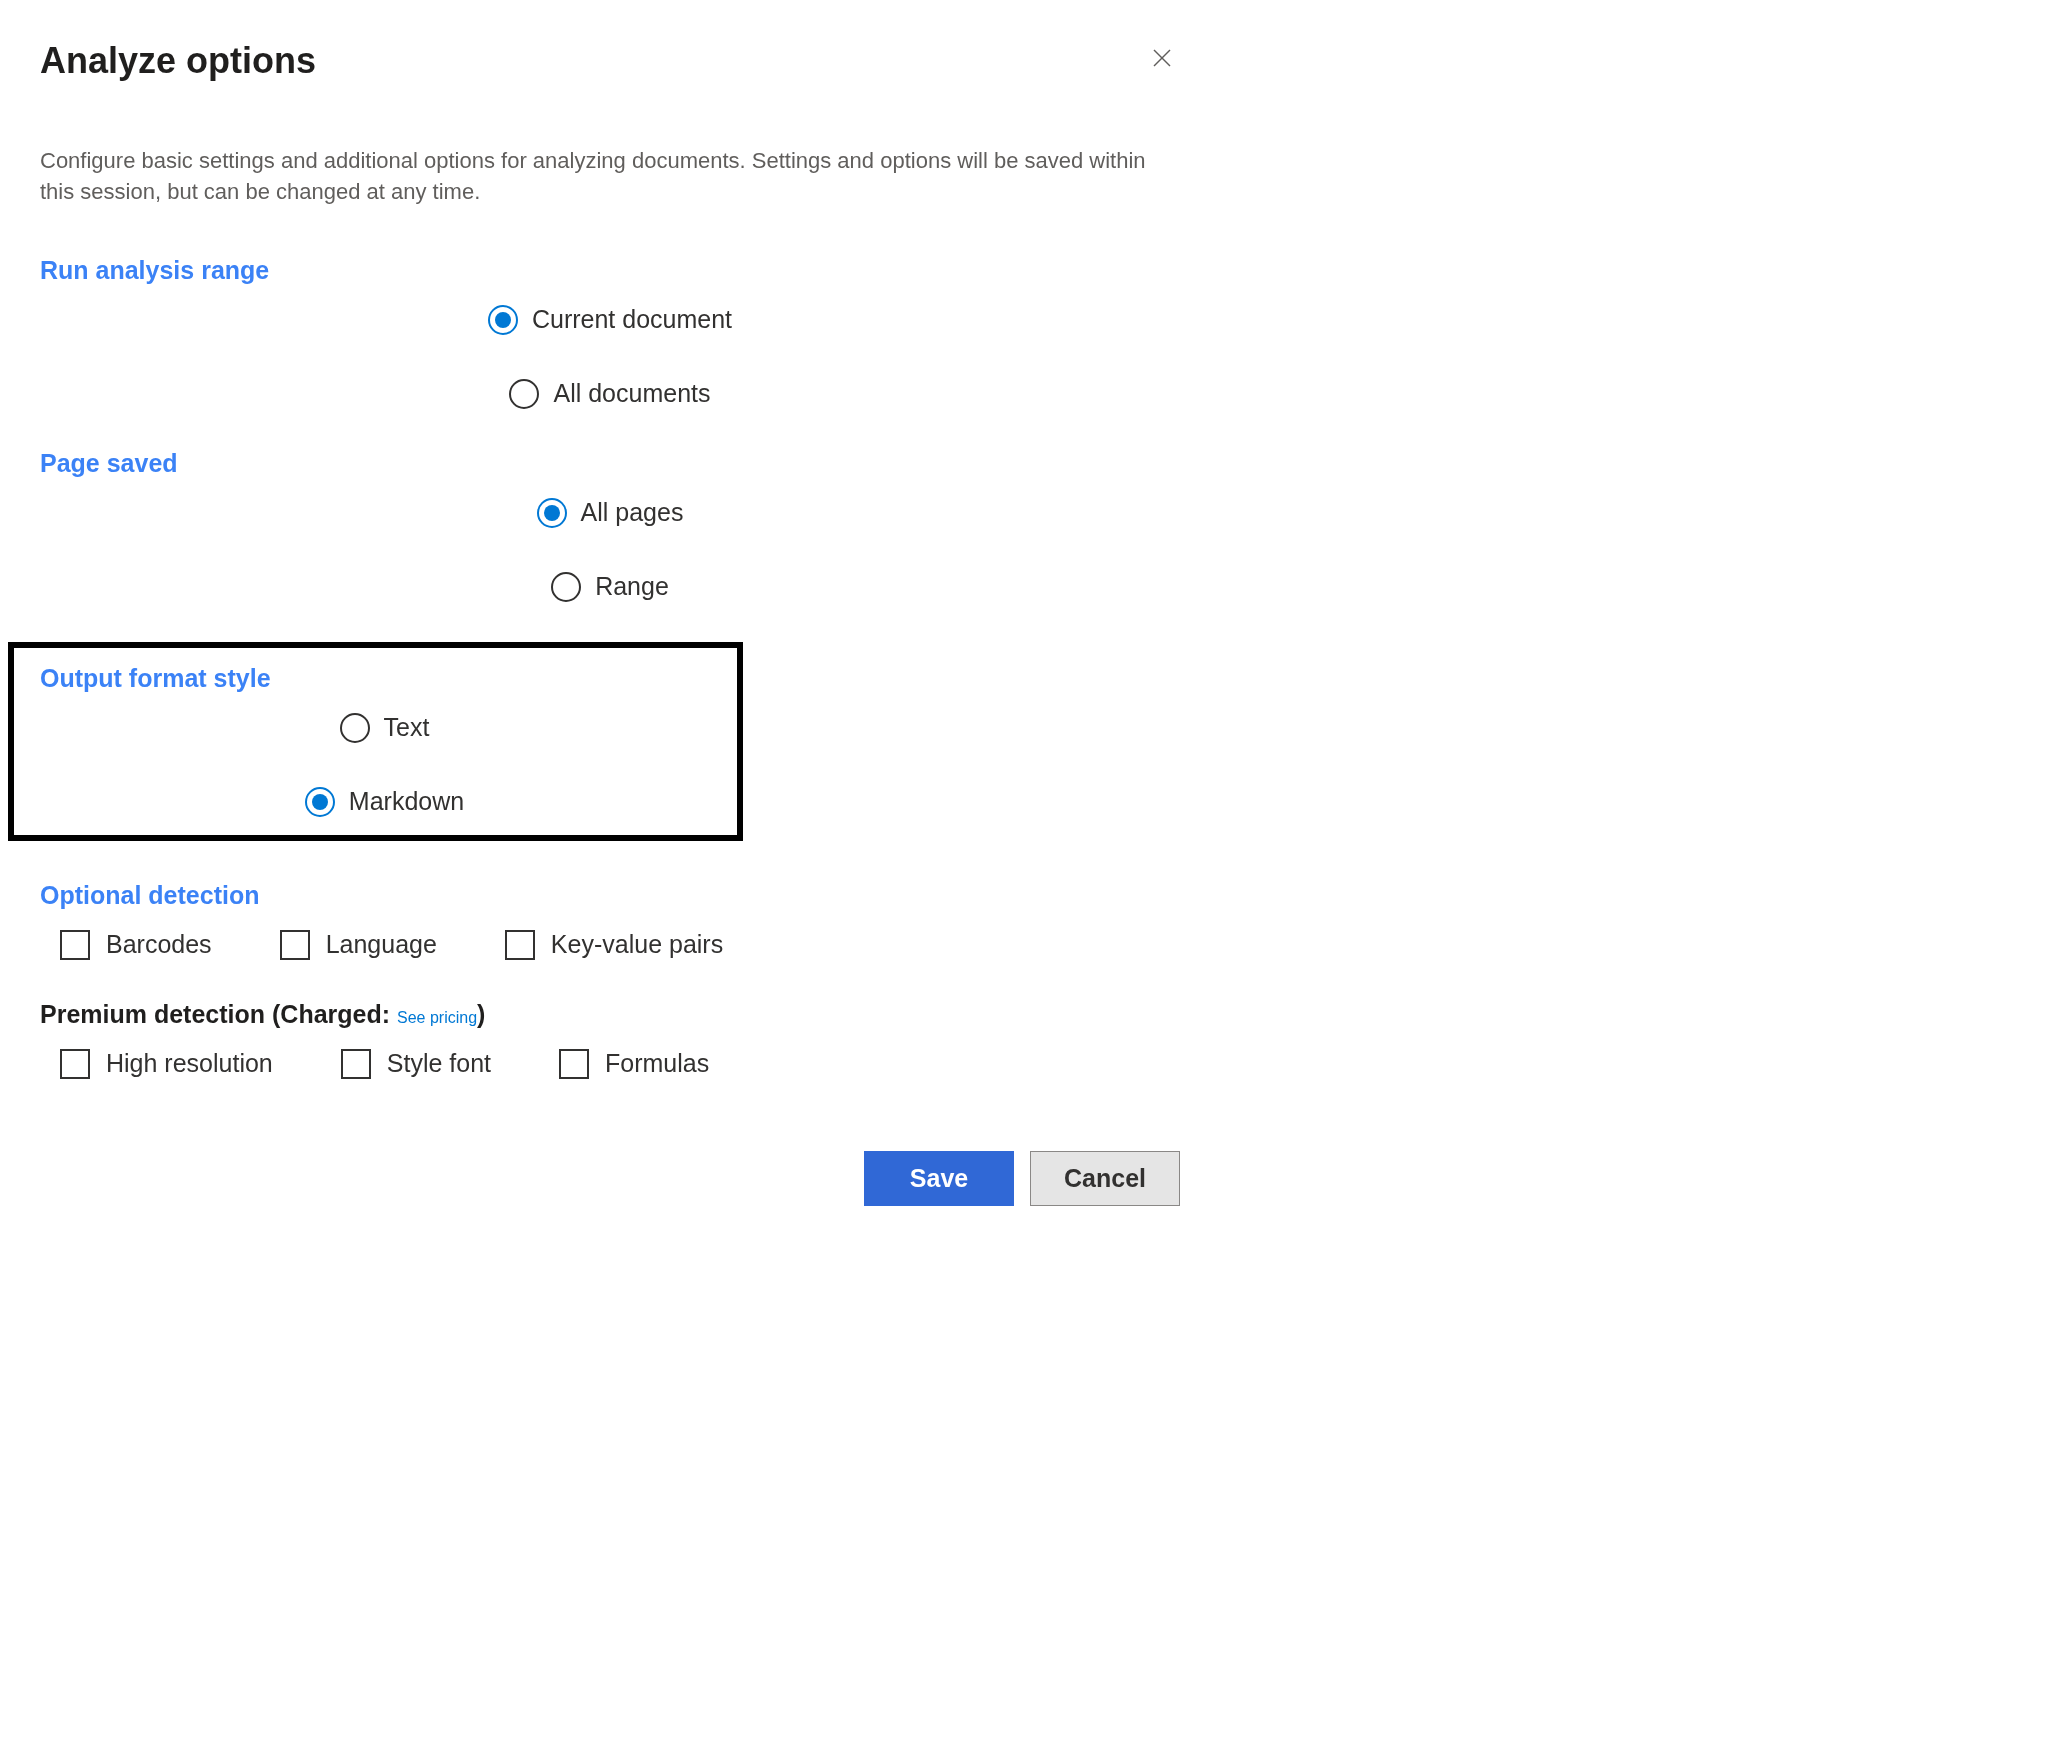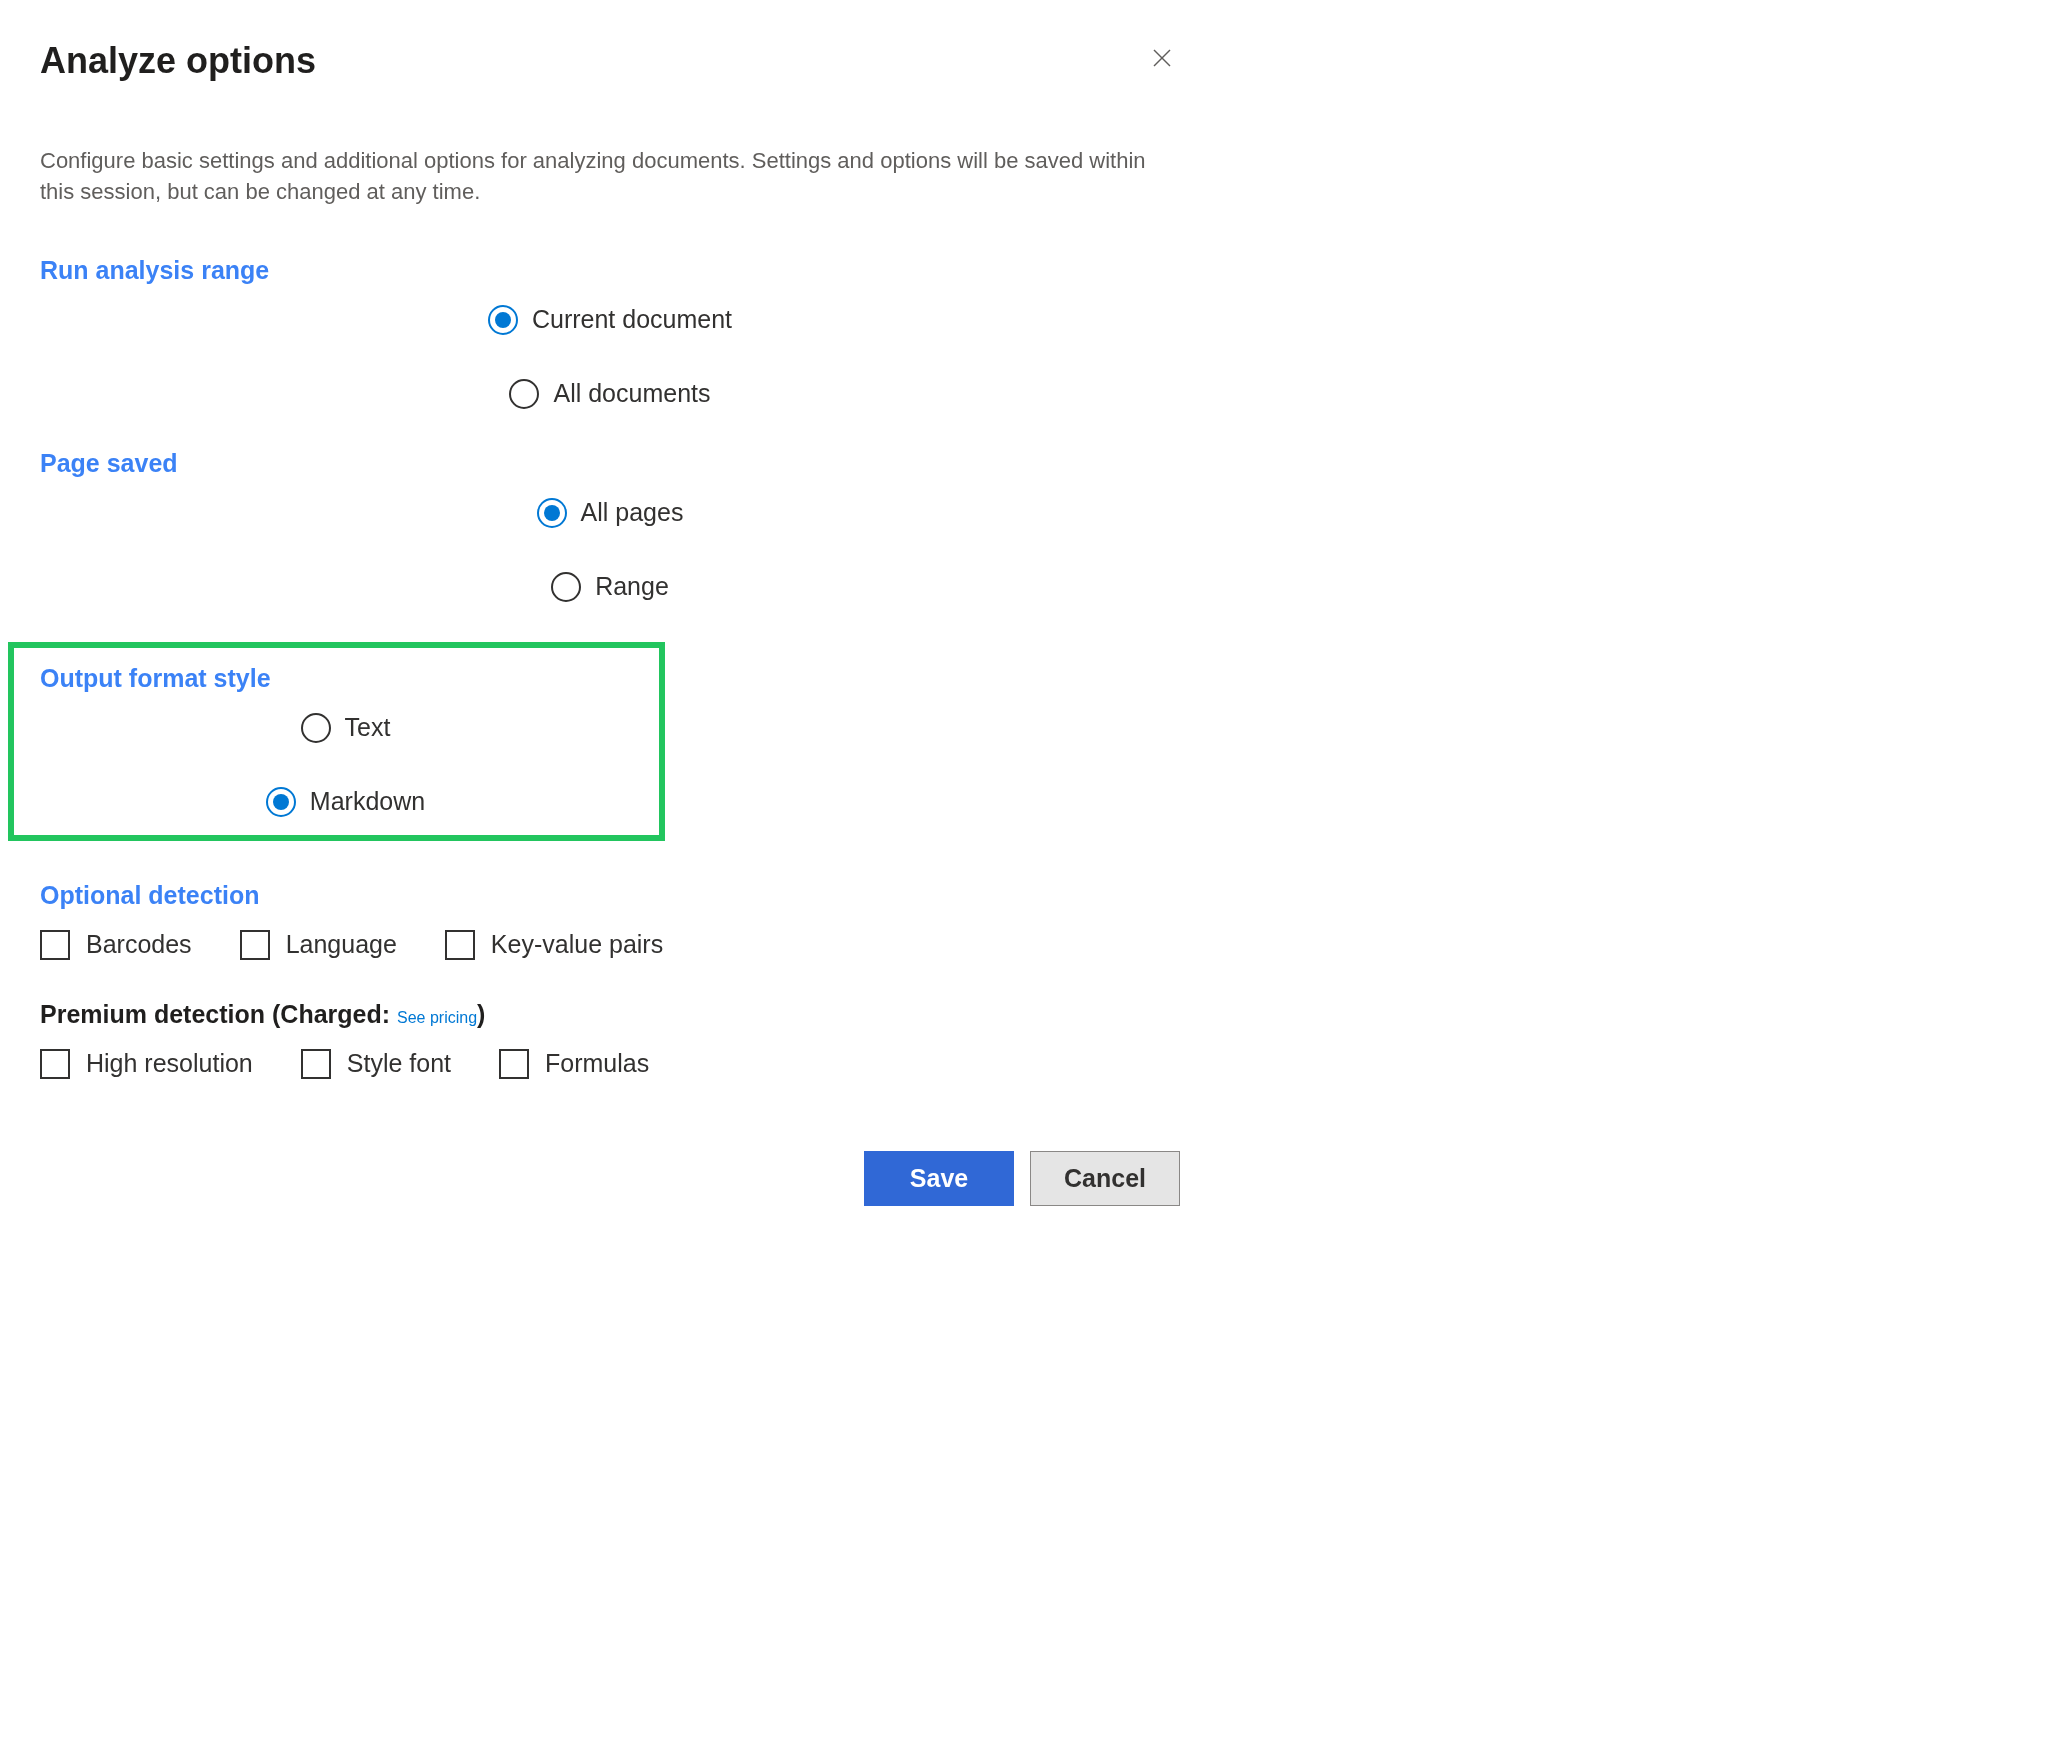--- a/index.html
+++ b/index.html
@@ -118,38 +118,39 @@
       display: flex;
       gap: 48px;
       align-items: center;
       flex-wrap: wrap;
     }
     .checkbox-option {
       display: flex;
       align-items: center;
       gap: 16px;
       cursor: pointer;
+      margin-left: 20px;
     }
     .checkbox-box {
       width: 30px;
       height: 30px;
       border: 2px solid #323130;
       background: #fff;
     }
     .checkbox-label {
       font-size: 25px;
       color: #323130;
     }
 
     .highlighted-section {
-      border: 6px solid #22c55e;
+      border: 6px solid #000000;
       padding: 16px 8px 18px 26px;
       margin-left: -32px;
       margin-right: 0;
-      width: 657px;
+      width: 735px;
       margin-bottom: 40px;
     }
     .highlighted-section .section-label {
       margin-bottom: 20px;
     }
 
     .button-row {
       display: flex;
       justify-content: flex-end;
       gap: 16px;

